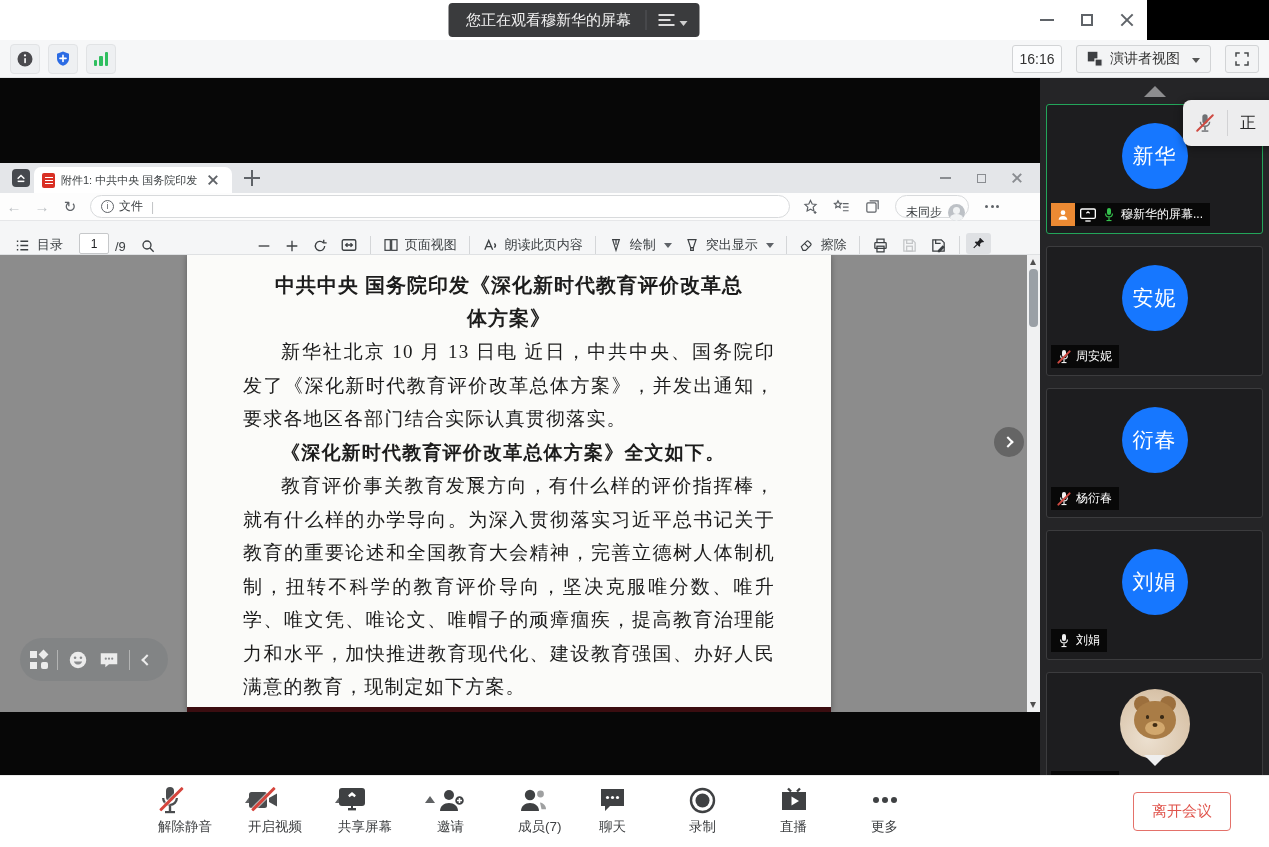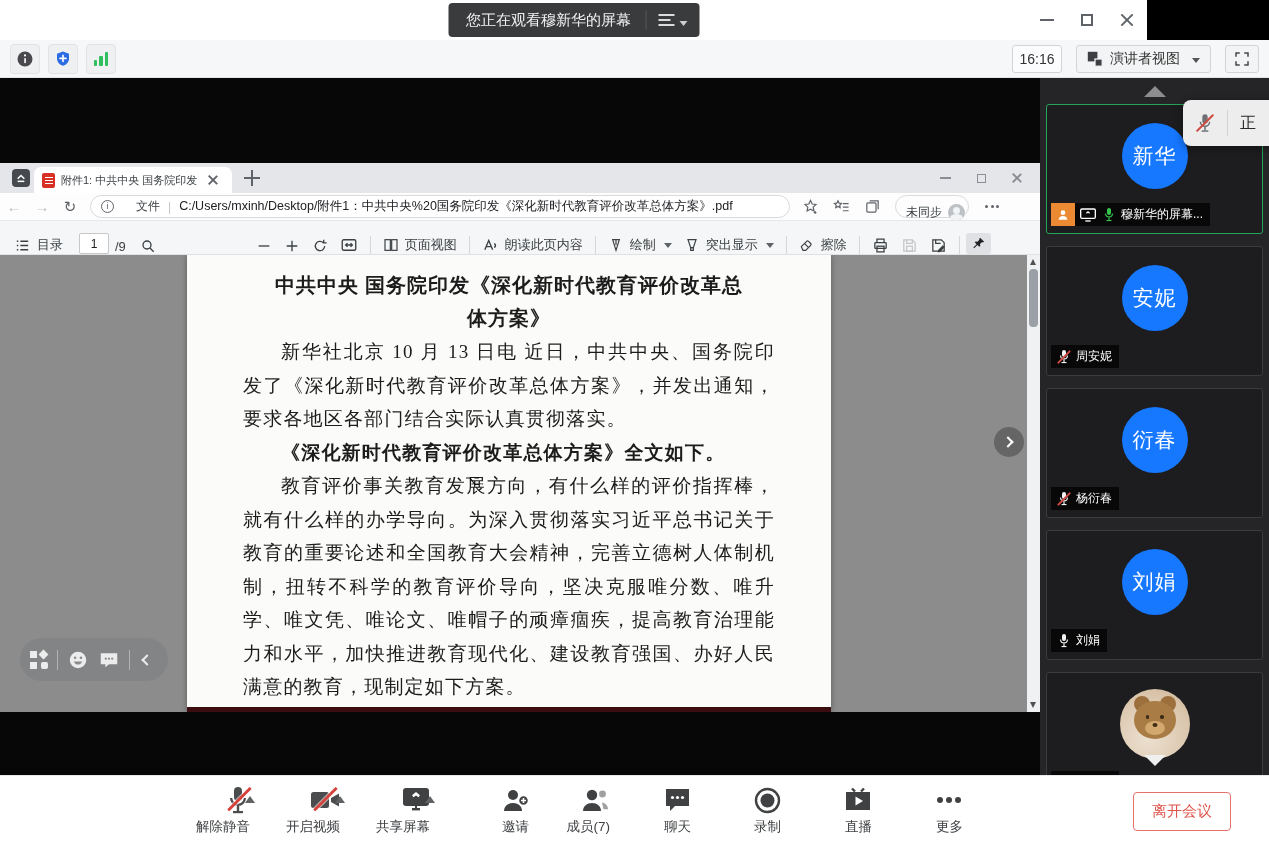--- a/index.html
+++ b/index.html
@@ -55,21 +55,21 @@
   .bwc-max{width:9px;height:9px;border:1.6px solid #8a8d91;}
   .bwc-x{position:relative;width:10px;height:10px;}
   .bwc-x::before,.bwc-x::after{content:"";position:absolute;left:4px;top:-1px;width:1.6px;height:12px;background:#8a8d91;}
   .bwc-x::before{transform:rotate(45deg);} .bwc-x::after{transform:rotate(-45deg);}
 
   .urlbar { position:relative; height:28px; background:#fdfdfd; border-bottom:1px solid #e6e7e9; display:flex; align-items:center; }
   .nav-ic { font-size:15px; color:#5f6368; width:28px; text-align:center; cursor:pointer; }
   .nav-ic.disabled { color:#bcc0c4; }
   .url-pill { height:23px; flex:0 0 700px; margin-left:6px; border:1px solid #d8dadc; border-radius:12px; background:#fff; display:flex; align-items:center; padding:0 10px; overflow:hidden; white-space:nowrap; }
   .url-pill .info-glyph { width:13px; height:13px; border:1.3px solid #5f6368; border-radius:50%; color:#5f6368; font-size:9px; line-height:11px; text-align:center; flex:0 0 auto; }
-  .url-scheme { font-size:12px; color:#3c4043; margin:0 8px 0 22px; flex:0 0 auto; }
+  .url-scheme { font-size:12px; color:#3c4043; margin:0 8px 0 5px; flex:0 0 auto; }
   .url-sep { color:#c0c2c4; font-size:12px; margin-right:8px; }
   .url-text { font-size:12.5px; color:#202124; overflow:hidden; white-space:nowrap; }
   .url-icons { display:flex; align-items:center; gap:14px; margin-left:12px; }
   .sync-pill { height:23px; border:1px solid #d8dadc; border-radius:12px; display:flex; align-items:center; gap:6px; padding:12px 3px 0 10px; cursor:pointer; }
   .sync-label { font-size:12px; color:#3c4043; }
   .sync-avatar { width:17px; height:17px; border-radius:50%; background:#bdc1c6; position:relative; overflow:hidden; }
   .sync-avatar::before{content:"";position:absolute;left:5px;top:3px;width:7px;height:7px;border-radius:50%;background:#f1f3f4;}
   .sync-avatar::after{content:"";position:absolute;left:2px;top:10px;width:13px;height:8px;border-radius:50% 50% 0 0;background:#f1f3f4;}
   .dots3 { display:flex; gap:2.5px; cursor:pointer; padding:4px 2px; }
   .dots3 i { width:3px; height:3px; border-radius:50%; background:#5f6368; }
@@ -132,21 +132,21 @@
   .bear-eye { position:absolute; top:26px; width:3.5px; height:3.5px; border-radius:50%; background:#3a2a16; }
   .bear-eye.l{left:26px;} .bear-eye.r{right:26px;}
   .bear-nose { position:absolute; left:50%; top:34px; transform:translateX(-50%); width:5px; height:4px; border-radius:50%; background:#402c14; }
   
   .mic-popup { position:absolute; left:143px; top:22px; width:130px; height:46px; background:#ededee; border-radius:8px; box-shadow:0 2px 8px rgba(0,0,0,.4); display:flex; align-items:center; padding:0 12px; gap:12px; z-index:8; }
   .mic-popup .sep { width:1px; height:26px; background:#d2d2d4; }
   .mic-popup .txt { font-size:16px; color:#2a2a2a; }
 
   
   .bottombar { position:absolute; left:0; top:775px; width:1269px; height:72px; background:#fff; border-top:1px solid #eaeaea; }
-  .bt-item { position:absolute; top:9px; transform:translateX(-50%); display:flex; flex-direction:column; align-items:flex-end; width:92px; cursor:pointer; }
+  .bt-item { position:absolute; top:9px; transform:translateX(-50%); display:flex; flex-direction:column; align-items:flex-start; width:92px; cursor:pointer; }
   .bt-ico { height:30px; display:flex; align-items:center; justify-content:center; position:relative; color:#46484a; }
   .bt-label { font-size:13.5px; color:#3d3f41; margin-top:3px; white-space:nowrap; }
   .bt-caret { position:absolute; top:20px; transform:translateX(-50%); width:0; height:0; border-left:5px solid transparent; border-right:5px solid transparent; border-bottom:7px solid #606264; cursor:pointer; }
   .slash-red { position:absolute; left:12px; top:-2px; width:2.6px; height:32px; background:#d5443c; transform:rotate(45deg); border-radius:1px; box-shadow:0 0 0 1px rgba(255,255,255,.6); }
   .leave-btn { position:absolute; right:38px; top:16px; width:98px; height:39px; border:1px solid #e4716a; border-radius:4px; background:#fff; color:#e0544c; font-size:15px; display:flex; align-items:center; justify-content:center; cursor:pointer; }
 </style>
 </head>
 <body>
 
 <div class="titlebar">
@@ -242,21 +242,20 @@
     </div>
 
     <div class="urlbar">
       <span class="nav-ic disabled">←</span>
       <span class="nav-ic disabled">→</span>
       <span class="nav-ic">↻</span>
       <div class="url-pill">
         <span class="info-glyph">i</span>
         <span class="url-scheme">文件</span>
         <span class="url-sep">|</span>
-        <span class="url-text">C:/Users/mxinh/Desktop/附件1：中共中央%20国务院印发《深化新时代教育评价改革总体方案》.pdf</span>
       </div>
       <div class="url-icons">
         <svg width="17" height="17" viewBox="0 0 24 24" fill="none" stroke="#5f6368" stroke-width="1.7">
             <path d="M12 3.5l2.4 5 5.4.7-4 3.7 1 5.4L12 15.7l-4.8 2.6 1-5.4-4-3.7 5.4-.7z"></path>
             <path d="M18.5 18.5v4M16.5 20.5h4" stroke-width="1.6"></path>
           </svg>
         <svg width="17" height="17" viewBox="0 0 24 24" fill="none" stroke="#5f6368" stroke-width="1.7">
             <path d="M7 4l1.6 3.2 3.4.5-2.5 2.4.6 3.4L7 11.9l-3.1 1.6.6-3.4L2 7.7l3.4-.5z"></path>
             <path d="M14 8h8M14 13h8M14 18h8"></path>
           </svg>

